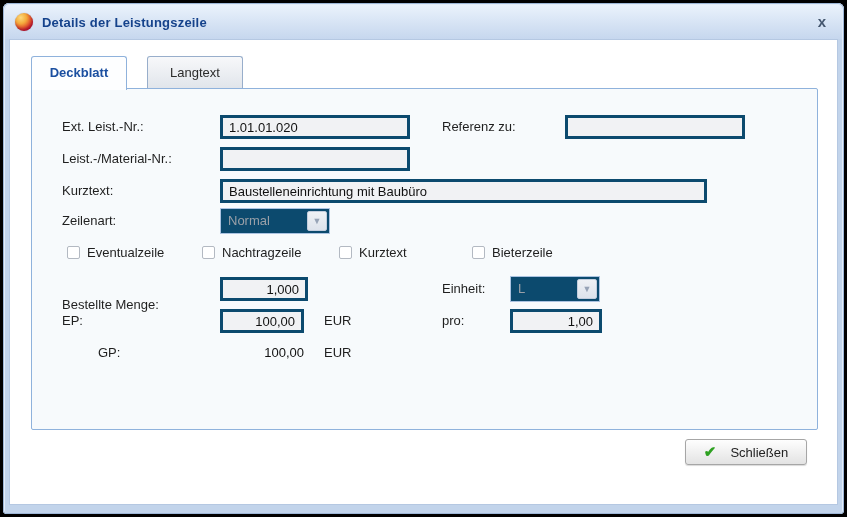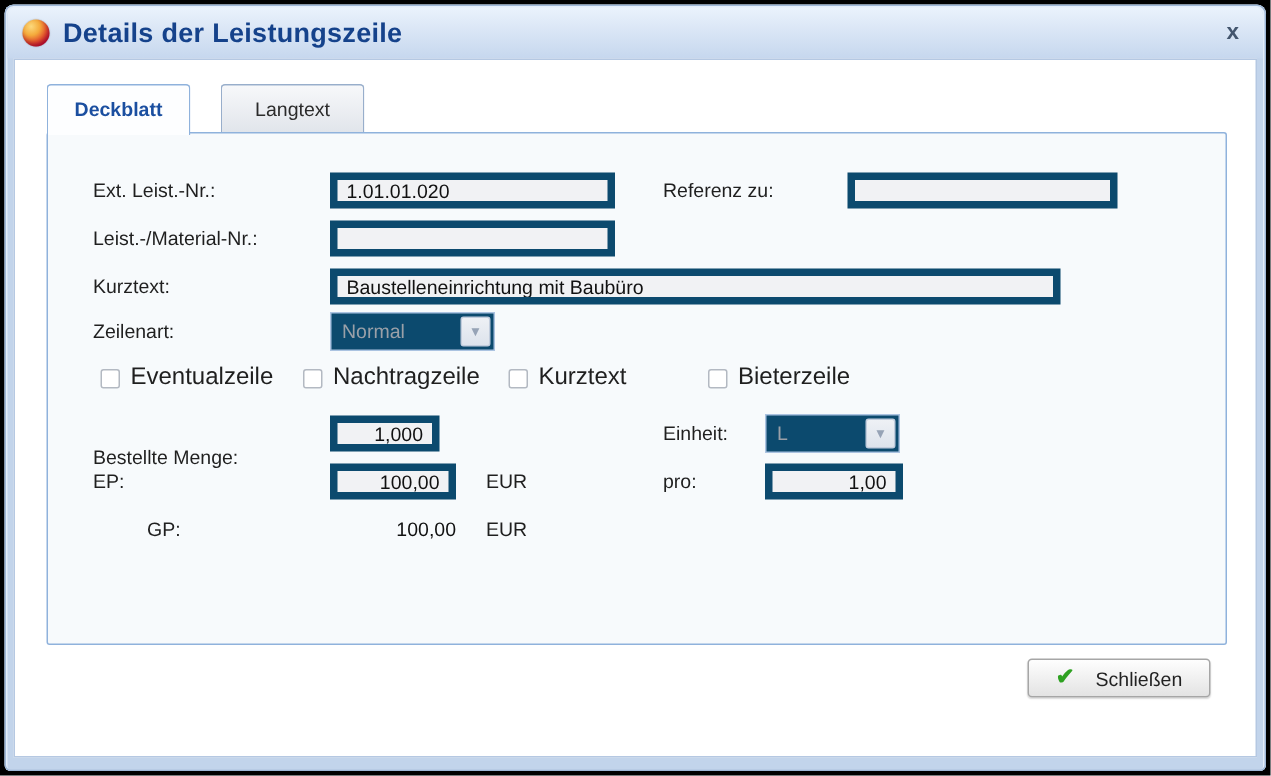--- a/index.html
+++ b/index.html
@@ -8,55 +8,55 @@
 
   .window { position:absolute; inset:3px; background:#c2d4eb; border-radius:6px 6px 4px 4px;
             box-shadow: inset 0 0 0 1px #9db6d6, inset 0 1px 0 2px #e3edf9; }
 
   .titlebar { position:absolute; left:2px; right:2px; top:2px; height:34px;
               background:linear-gradient(#eaf2fc, #d6e3f4 55%, #c6d7ee);
               border-radius:5px 5px 0 0; display:flex; align-items:center; padding:0 12px 0 10px; }
   .app-icon { width:18px; height:18px; border-radius:50%;
               background: radial-gradient(circle at 32% 26%, #fcd97c 0%, #f4ab3c 32%, #e4582e 56%, #d01338 78%, #a50e2d 100%);
               box-shadow: inset -1px -2px 3px rgba(110,0,25,.45), 0 0 1px rgba(0,0,0,.35); }
-  .title { margin-left:9px; font-size:18px; font-weight:bold; color:#15428b; letter-spacing:.2px; }
+  .title { margin-left:9px; font-size:13px; font-weight:bold; color:#15428b; letter-spacing:.2px; }
   .close-x { margin-left:auto; font-size:15px; font-weight:bold; color:#44566e; cursor:pointer;
              line-height:16px; padding:2px 4px; }
 
   .window-body { position:absolute; left:6px; right:6px; top:36px; bottom:9px; background:#fff;
                  border:1px solid #b5c8e2; }
 
   .tabstrip { position:absolute; left:21px; top:16px; height:33px; display:flex; gap:20px; z-index:2; }
   .tab { min-width:96px; padding:0 14px; height:32px; line-height:31px; text-align:center; font-size:13px;
          color:#2b2b2b; background:linear-gradient(#f7f8fa, #e1e5eb); border:1px solid #98aecb;
          border-bottom:none; border-radius:3px 3px 0 0; cursor:pointer; }
   .tab.active { background:#fdfeff; border-color:#8fb2dc; color:#1b4fa0; font-weight:bold;
                 height:34px; margin-bottom:-2px; }
 
   .panel { position:absolute; left:21px; top:48px; width:787px; height:342px; background:#f7fafc;
            border:1px solid #8fb2dc; border-radius:2px; z-index:1; }
 
   .lbl { position:absolute; font-size:13px; color:#1f1f1f; line-height:24px; white-space:nowrap; }
-  .fld { position:absolute; height:24px; background:#f1f2f4; border:5px solid #0c4a6e;
+  .fld { position:absolute; height:24px; background:#f1f2f4; border:3px solid #0c4a6e;
          font-family:"Liberation Sans",sans-serif; font-size:13px; color:#111; padding:0 6px; outline:none; }
   .fld.right { text-align:right; }
   .static-val { position:absolute; height:24px; line-height:24px; font-size:13px; color:#111;
                 text-align:right; }
   .unit { position:absolute; line-height:24px; font-size:13px; color:#1f1f1f; }
 
   .combo { position:absolute; height:26px; background:#0c4a6e; border:1px solid #abc3e1;
            display:flex; align-items:stretch; }
   .combo .txt { flex:1; font-size:13px; color:#9aa0a8; line-height:24px; padding:0 7px; overflow:hidden; }
   .combo .arrow { width:20px; margin:2px; background:linear-gradient(#eef1f5,#dde3ec);
                   border:1px solid #c2cddd; border-radius:2px; display:flex; align-items:center;
                   justify-content:center; font-size:9px; color:#96a3b6; cursor:default; }
 
   .cb { position:absolute; display:flex; align-items:center; gap:7px; height:16px; cursor:pointer; }
   .cb .box { width:13px; height:13px; background:#fff; border:1px solid #b3b9c2; border-radius:2px; }
-  .cb .cb-label { font-size:16px; color:#1f1f1f; }
+  .cb .cb-label { font-size:13px; color:#1f1f1f; }
 
   .close-btn { position:absolute; right:30px; top:399px; width:122px; height:26px;
                background:linear-gradient(#fefefe,#e3e3e3); border:1px solid #a6a6a6; border-radius:3px;
                box-shadow:0 1px 1px rgba(0,0,0,.15); display:flex; align-items:center; justify-content:center;
                gap:14px; font-family:"Liberation Sans",sans-serif; font-size:13px; color:#222; cursor:pointer; }
   .close-btn .check { color:#2ea121; font-size:15px; font-weight:bold; line-height:14px; }
 </style>
 </head>
 <body>
 
@@ -104,21 +104,21 @@
       <div class="cb" style="left:307px; top:155px;">
         <span class="box"></span>
         <span class="cb-label">Kurztext</span>
       </div>
       <div class="cb" style="left:440px; top:155px;">
         <span class="box"></span>
         <span class="cb-label">Bieterzeile</span>
       </div>
 
       <span class="lbl" style="left:30px; top:204px;">Bestellte Menge:</span>
-      <input class="fld right" style="left: 188px; top: 188px; width: 73px;" value="1,000">
+      <input class="fld right" style="left: 188px; top: 188px; width: 88px;" value="1,000">
       <span class="lbl" style="left:410px; top:188px;">Einheit:</span>
       <div class="combo" style="left:478px; top:187px; width:90px;">
         <span class="txt">L</span>
         <span class="arrow">▼</span>
       </div>
 
       <span class="lbl" style="left:30px; top:220px;">EP:</span>
       <input class="fld right" style="left: 188px; top: 220px; width: 84px;" value="100,00">
       <span class="unit" style="left:292px; top:220px;">EUR</span>
       <span class="lbl" style="left:410px; top:220px;">pro:</span>

